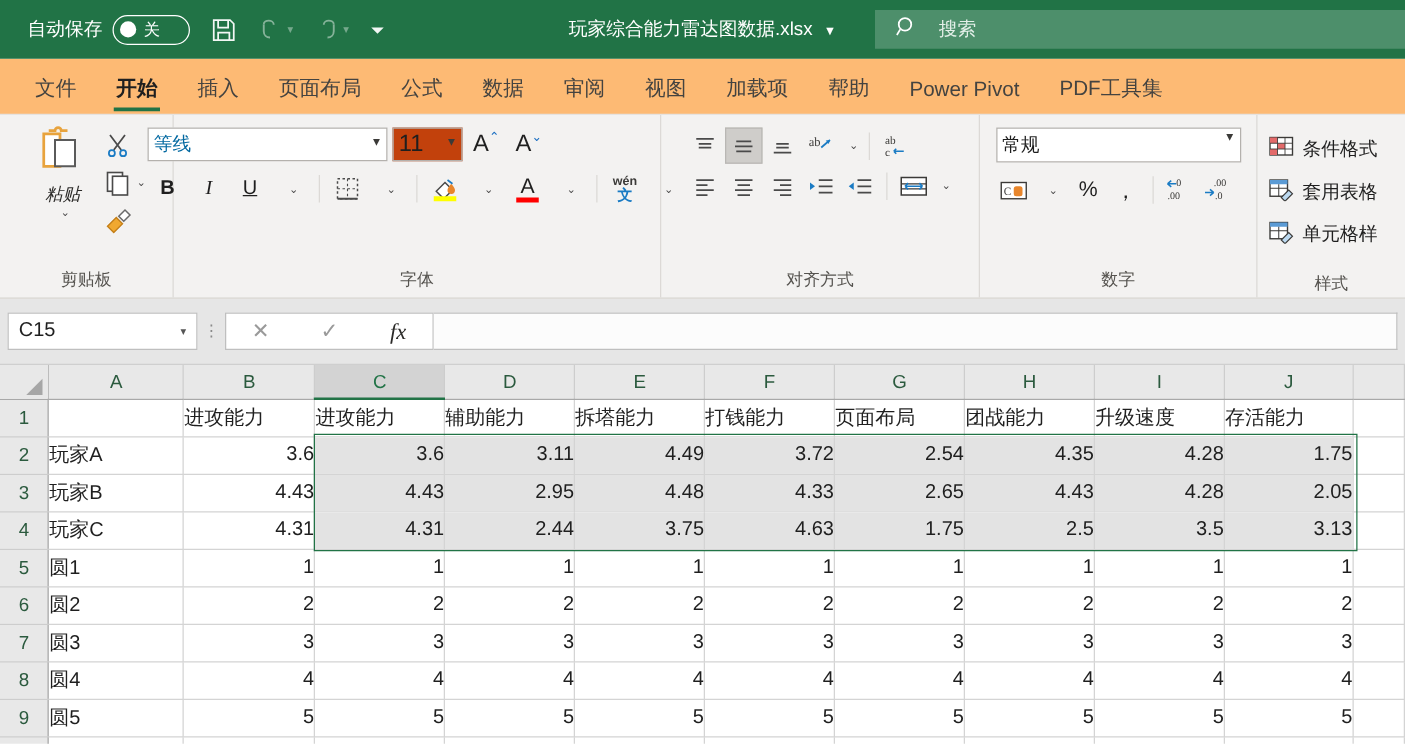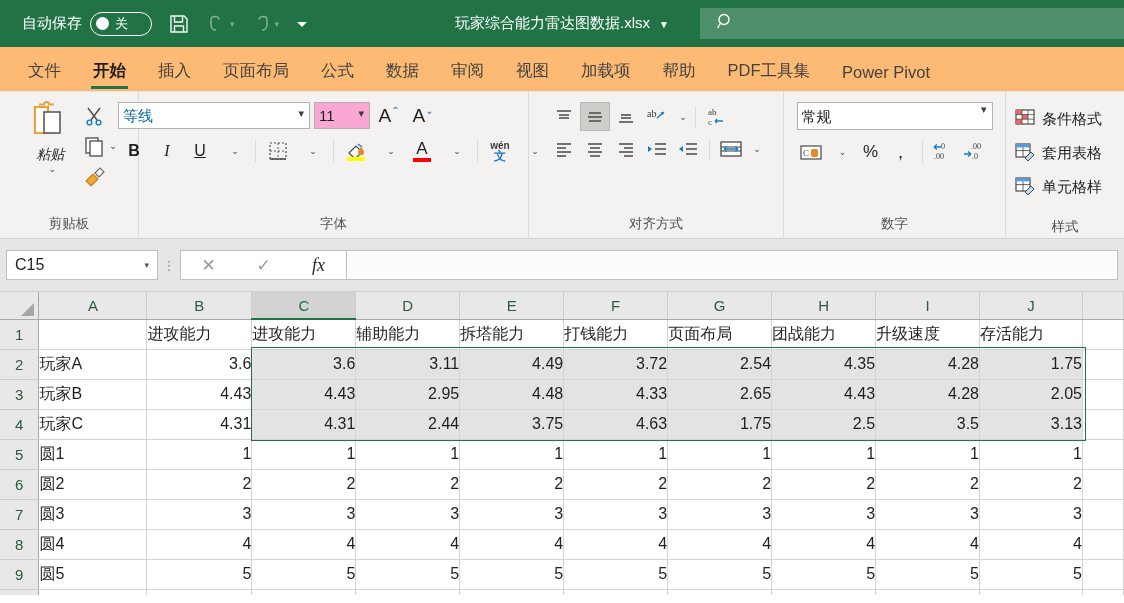--- a/index.html
+++ b/index.html
@@ -90,21 +90,21 @@
 
   
   .g-font{width:390px;}
   .font-row1{display:flex;align-items:center;gap:4px;margin-bottom:8px;padding-top:4px;}
   .fontname{
     width:192px;height:27px;border:1px solid #b4b1ad;background:#fff;font-size:15px;
     color:#0369a1;font-family:inherit;padding:0 4px;box-sizing:border-box;
     appearance:none;-webkit-appearance:none;
   }
   .fontsize{
-    width:56px;height:27px;border:1px solid #b4b1ad;background:#f9a8d4;font-size:15px;
+    width:56px;height:27px;border:1px solid #b4b1ad;background:#c2410c;font-size:19px;
     color:#1f1f1f;font-family:inherit;padding:0 4px;box-sizing:border-box;
     appearance:none;-webkit-appearance:none;
   }
   .sel-wrap{position:relative;display:inline-block;}
   .sel-wrap::after{
     content:"\25BE";position:absolute;right:6px;top:5px;font-size:11px;color:#3b3a38;
     pointer-events:none;
   }
   .aa-btn{
     width:30px;height:27px;display:flex;align-items:center;justify-content:center;
@@ -254,36 +254,37 @@
     <span class="fn">玩家综合能力雷达图数据.xlsx</span><span class="title-caret">▼</span>
   </div>
 
   <div class="searchbox">
     <span class="mag">
       <svg width="19" height="19" viewBox="0 0 19 19" fill="none" stroke="#ffffff" stroke-width="1.4">
         <circle cx="8" cy="7.5" r="5"></circle>
           <path d="M4.2 11.5L1.5 16"></path>
       </svg>
     </span>
+    <input class="search-input" value="" placeholder="搜索" style="">
   </div>
 </div>
 
 <div class="tabsbar">
   <div class="tab">文件</div>
   <div class="tab active">开始</div>
   <div class="tab">插入</div>
   <div class="tab">页面布局</div>
   <div class="tab">公式</div>
   <div class="tab">数据</div>
   <div class="tab">审阅</div>
   <div class="tab">视图</div>
   <div class="tab">加载项</div>
   <div class="tab">帮助</div>
+  <div class="tab">Power Pivot</div>
   <div class="tab">PDF工具集</div>
-  <div class="tab">Power Pivot</div>
 </div>
 
 <div class="ribbon">
 
   <div class="group g-clipboard">
     <div class="group-body">
       <div class="paste-col">
         <span>
           <svg width="42" height="40" viewBox="0 0 42 40">
             <path d="M6 7h13v26H6z" fill="#fff" stroke="#e8a33d" stroke-width="2.2"></path>

